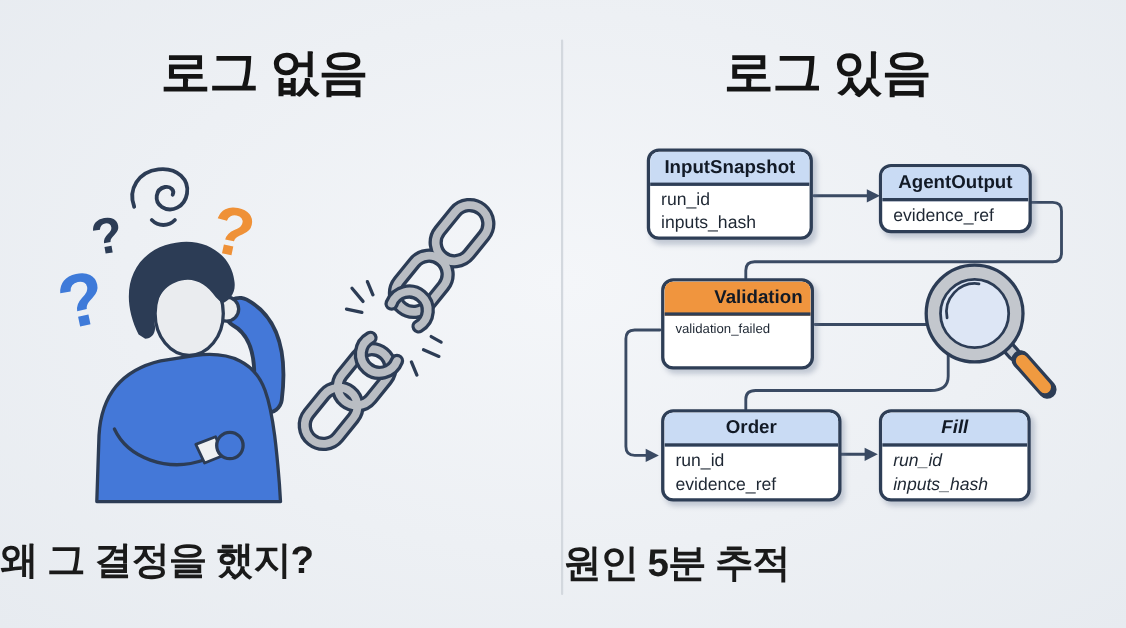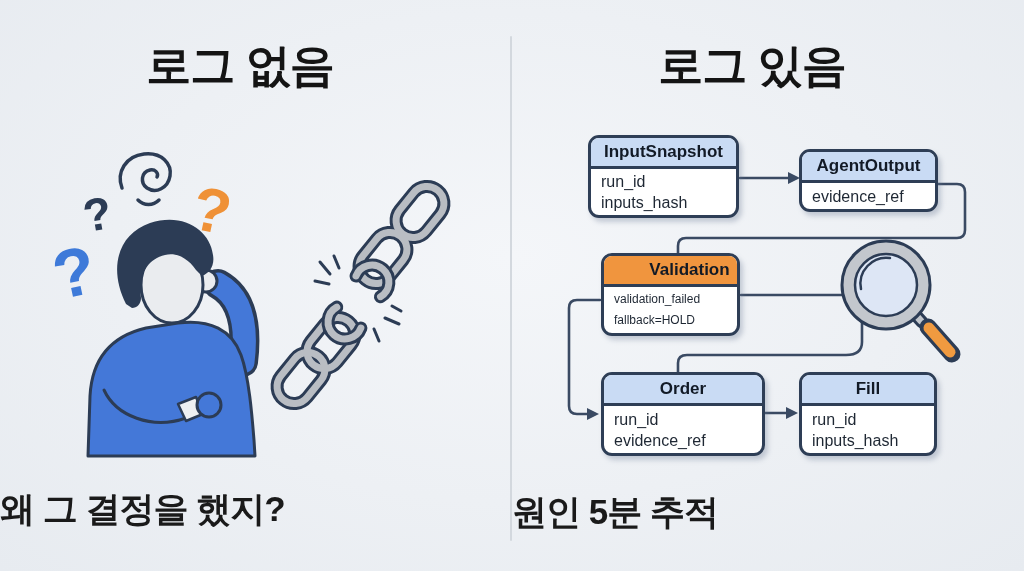--- a/index.html
+++ b/index.html
@@ -155,33 +155,32 @@
     <div class="ebox-header">AgentOutput</div>
     <div class="ebox-body">
       <div>evidence_ref</div>
     </div>
   </div>
 
   <div class="ebox orange" style="left:601px;top:253px;width:139px;height:83px;">
     <div class="ebox-header">Validation</div>
     <div class="ebox-body" style="font-size:12px;justify-content:space-between;">
       <div>validation_failed</div>
-      <div>fallback=HOLD</div>
     </div>
   </div>
 
   <div class="ebox blue" style="left:601px;top:372px;width:164px;height:84px;">
     <div class="ebox-header">Order</div>
     <div class="ebox-body">
       <div>run_id</div>
       <div>evidence_ref</div>
     </div>
   </div>
 
-  <div class="ebox blue" style="left:799px;top:372px;width:138px;height:84px;">
+  <div class="ebox blue" style="left:799px;top:372px;width:138px;height:84px;font-style:italic;">
     <div class="ebox-header">Fill</div>
     <div class="ebox-body">
       <div>run_id</div>
       <div>inputs_hash</div>
     </div>
   </div>
 
 </div>
 
 </body></html>

